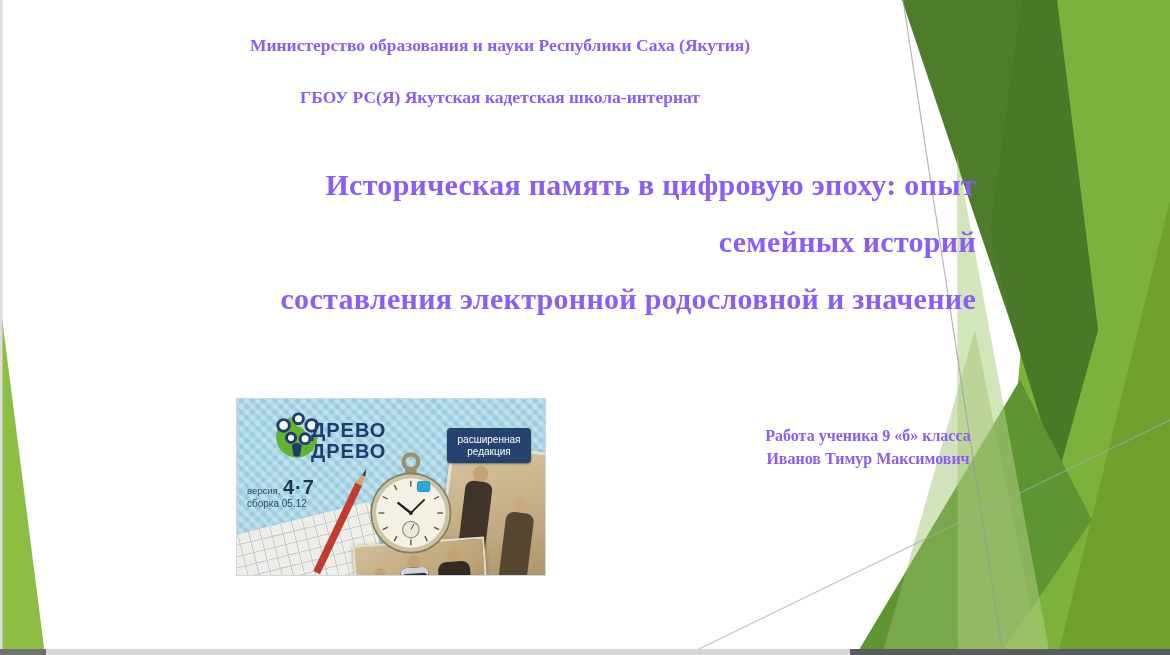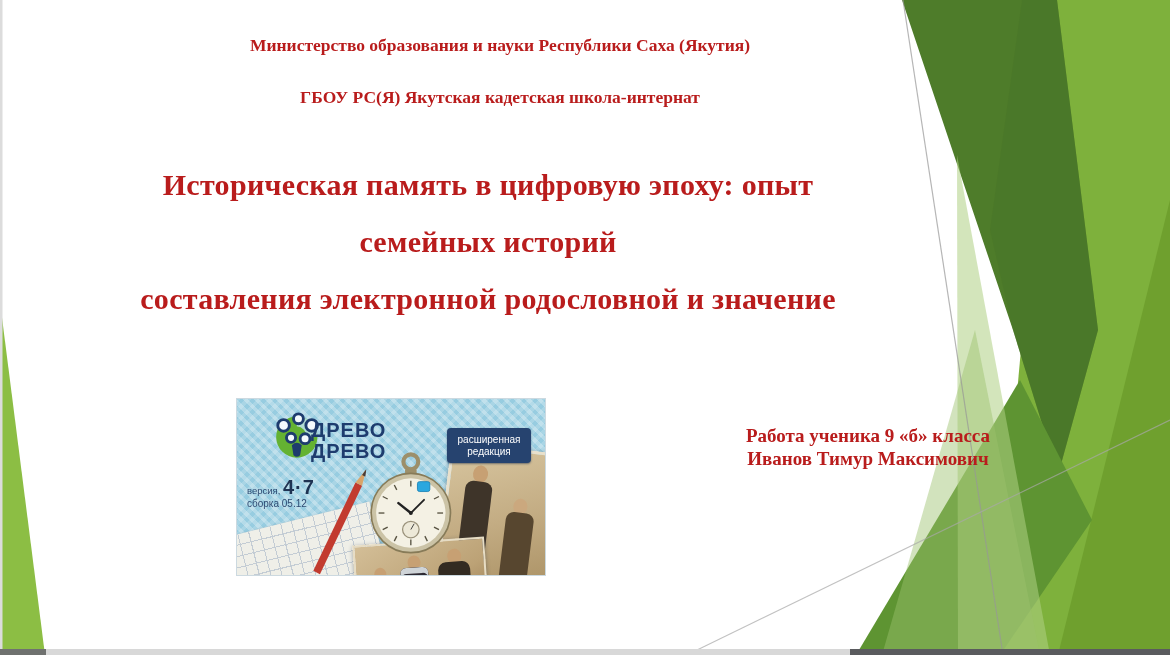--- a/index.html
+++ b/index.html
@@ -3,26 +3,26 @@
 <meta charset="utf-8">
 <style>
   html,body{margin:0;padding:0;background:#e8e8e8;}
   *{box-sizing:border-box;}
   .slide{
     position:relative;width:1170px;height:655px;margin:0 auto;
     background:#ffffff;overflow:hidden;
     font-family:"Liberation Serif", serif;
   }
   .decor{position:absolute;inset:0;z-index:1;}
-  .txt{position:absolute;z-index:3;color:#b91c1c;font-weight:bold;text-align:center;}
+  .txt{position:absolute;z-index:3;color:#8b5cf6;font-weight:bold;text-align:center;}
   .hdr{left:0;width:1000px;top:34px;font-size:17.5px;line-height:22px;}
   .hdr .h2{margin-top:30px;}
-  .ttl{left:0;width:976px;top:156px;font-size:30px;line-height:57px;letter-spacing:.3px;}
+  .ttl{left:0;width:976px;top:156px;font-size:30px;line-height:57px;letter-spacing:.3px;text-align:right;}
   .ttl div{white-space:nowrap;}
-  .auth{left:718px;width:300px;top:424px;font-size:19px;line-height:23px;}
+  .auth{left:718px;width:300px;top:424px;font-size:16px;line-height:23px;}
   .auth .a2{}
 
   
   .box{
     position:absolute;left:237px;top:399px;width:308px;height:176px;z-index:2;
     background-color:#A9D5E5;
     background-image:
       repeating-linear-gradient(45deg, rgba(255,255,255,.28) 0 4px, transparent 4px 8px),
       repeating-linear-gradient(-45deg, rgba(110,185,214,.30) 0 4px, transparent 4px 8px);
     overflow:hidden;

